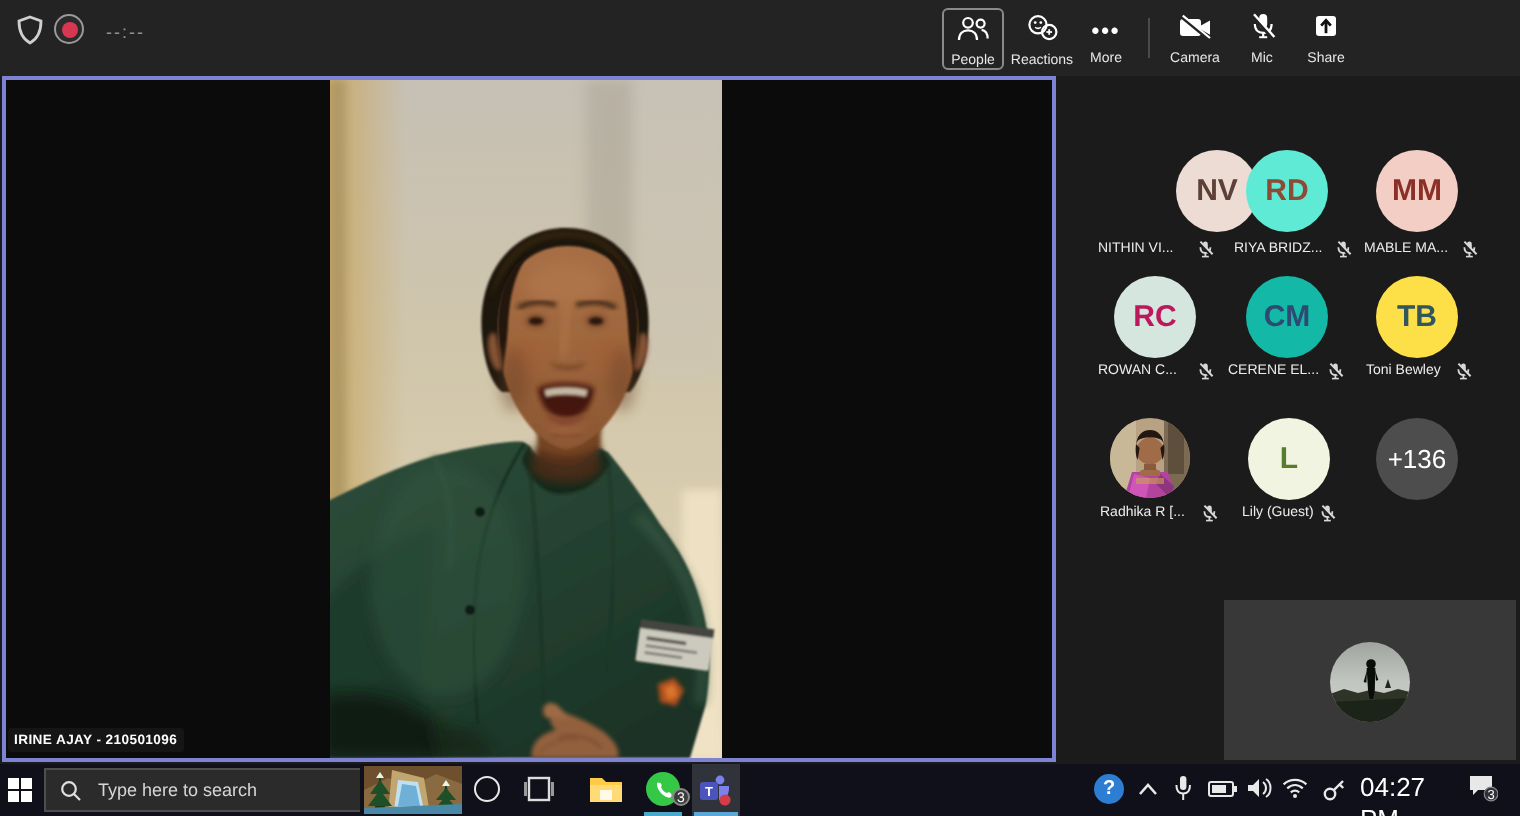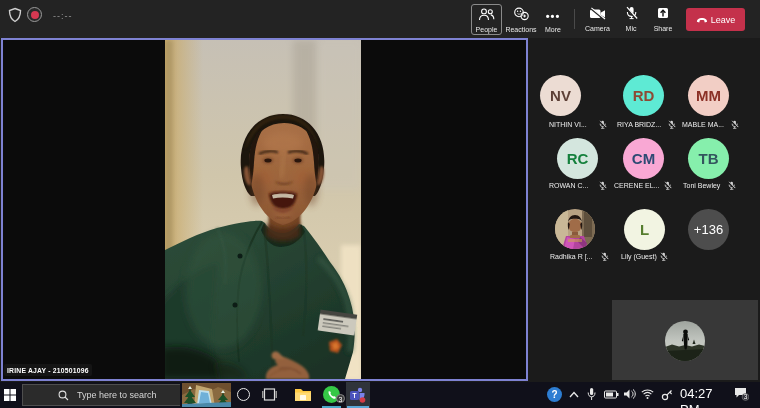--- a/index.html
+++ b/index.html
@@ -20,21 +20,21 @@
   
   .av { position:absolute; width:41px; height:41px; border-radius:50%; text-align:center; font-weight:bold; font-size:15px; line-height:41px; }
   .pname { position:absolute; color:#ededed; font-size:7px; white-space:nowrap; }
   .micmute { position:absolute; width:9px; height:9px; }
 
   
   #selfthumb { position:absolute; left:612px; top:300px; width:146px; height:80px; background:#383838; }
 
   
   #taskbar { position:absolute; left:0; top:382px; width:760px; height:26px; background:#10101a; }
-  #searchbox { position:absolute; left:22px; top:2px; width:158px; height:22px; background:#2b2b2b; border:1px solid #4e4e4e; border-right:none; display:flex; align-items:center;padding-left:28px; }
+  #searchbox { position:absolute; left:22px; top:2px; width:158px; height:22px; background:#2b2b2b; border:1px solid #4e4e4e; border-right:none; display:flex; align-items:center; }
   #searchbox span { color:#d6d6d6; font-size:9px; margin-left:8px; }
   .tbicon { position:absolute; top:4px; }
   .traytext { position:absolute; color:#fff; font-size:13px; text-align:left; line-height:1.2; }
 </style>
 </head>
 <body>
 <div id="stage">
 
   <div id="topbar">
 
@@ -104,26 +104,20 @@
 
     <div class="toolbtn" style="left:648px;width:30px;">
       <svg width="14" height="14" viewBox="0 0 14 14" style="margin-top:2px">
         <rect x="2" y="2" width="10" height="10" rx="1.5" fill="#fff"></rect>
         <line x1="7" y1="10.6" x2="7" y2="4.6" stroke="#111" stroke-width="1.4"></line>
         <path d="M4.6 6.8 L7 4.2 L9.4 6.8" fill="none" stroke="#111" stroke-width="1.4"></path>
       </svg>
       <span class="tlabel">Share</span>
     </div>
 
-    <div class="abs" style="left:686px;top:8px;width:59px;height:23px;background:#c4314b;border-radius:3px;color:#fff;display:flex;align-items:center;justify-content:center;">
-      <svg width="12" height="6" viewBox="0 0 13 6" style="margin-right:3px">
-        <path d="M1 5 C1 2 3.5 0.8 6.5 0.8 C9.5 0.8 12 2 12 5 L9.5 5.6 L8.8 3.4 C7.3 2.9 5.7 2.9 4.2 3.4 L3.5 5.6 Z" fill="#fff"></path>
-      </svg>
-      <span style="font-size:9px;">Leave</span>
-    </div>
   </div>
 
   <div id="vidbox">
     <div id="video">
     <svg width="196" height="339" viewBox="0 0 196 339">
       <defs>
         <linearGradient id="wallg" x1="0" y1="0" x2="0" y2="1">
           <stop offset="0" stop-color="#c6c0b5"></stop>
           <stop offset="0.4" stop-color="#d0c6ab"></stop>
           <stop offset="0.75" stop-color="#dccfb1"></stop>
@@ -239,21 +233,21 @@
 
       <path d="M-4 308 C16 304 36 308 52 320 L56 339 L-4 339 Z" fill="#0f1810" opacity="0.8" filter="url(#b3)"></path>
       <path d="M50 324 C62 320 74 326 80 334 L82 339 L54 339 Z" fill="#141b11" opacity="0.55" filter="url(#b3)"></path>
     </svg>
     </div>
     <div id="namelabel">IRINE AJAY - 210501096</div>
   </div>
 
   <div id="avatars">
 
-    <div class="av" style="left:540px;top:75px;background:#ecdcd3;color:#5d4037">NV</div>
+    <div class="av" style="left:588px;top:75px;background:#ecdcd3;color:#5d4037">NV</div>
     <div class="av" style="left:623px;top:75px;background:#5eead4;color:#8d4a35">RD</div>
     <div class="av" style="left:688px;top:75px;background:#f2cec5;color:#8b3026">MM</div>
     <div class="pname" style="left:549px;top:121px">NITHIN VI...</div>
     <div class="pname" style="left:617px;top:121px">RIYA BRIDZ...</div>
     <div class="pname" style="left:682px;top:121px">MABLE MA...</div>
     <svg class="micmute" style="left:598px;top:120px" viewBox="0 0 9 9">
         <g stroke="#d8d8d8" fill="#d8d8d8">
           <rect x="3.5" y="0.8" width="2.4" height="4.2" rx="1.2" stroke="none"></rect>
           <path d="M2.2 3.6 C2.2 5.6 3.2 6.5 4.7 6.5 C6.2 6.5 7.2 5.6 7.2 3.6" fill="none" stroke-width="0.9"></path>
           <line x1="4.7" y1="6.6" x2="4.7" y2="8.3" stroke-width="0.9"></line>
@@ -276,23 +270,23 @@
         <g stroke="#d8d8d8" fill="#d8d8d8">
           <rect x="3.5" y="0.8" width="2.4" height="4.2" rx="1.2" stroke="none"></rect>
           <path d="M2.2 3.6 C2.2 5.6 3.2 6.5 4.7 6.5 C6.2 6.5 7.2 5.6 7.2 3.6" fill="none" stroke-width="0.9"></path>
           <line x1="4.7" y1="6.6" x2="4.7" y2="8.3" stroke-width="0.9"></line>
           <line x1="3" y1="8.3" x2="6.4" y2="8.3" stroke-width="0.8"></line>
           <line x1="1.6" y1="1.2" x2="7.8" y2="7.6" stroke="#1a1a1a" stroke-width="1.5"></line>
           <line x1="2.2" y1="0.8" x2="8.3" y2="7.1" stroke-width="1"></line>
         </g>
       </svg>
 
-    <div class="av" style="left:557px;top:138px;background:#d4e6de;color:#15803d">RC</div>
-    <div class="av" style="left:623px;top:138px;background:#f9a8d4;color:#2d4a73">CM</div>
-    <div class="av" style="left:688px;top:138px;background:#86efac;color:#33555e">TB</div>
+    <div class="av" style="left:557px;top:138px;background:#d4e6de;color:#be185d">RC</div>
+    <div class="av" style="left:623px;top:138px;background:#14b8a6;color:#2d4a73">CM</div>
+    <div class="av" style="left:688px;top:138px;background:#fde047;color:#33555e">TB</div>
     <div class="pname" style="left:549px;top:182px">ROWAN C...</div>
     <div class="pname" style="left:614px;top:182px">CERENE EL...</div>
     <div class="pname" style="left:683px;top:182px">Toni Bewley</div>
     <svg class="micmute" style="left:598px;top:181px" viewBox="0 0 9 9">
         <g stroke="#d8d8d8" fill="#d8d8d8">
           <rect x="3.5" y="0.8" width="2.4" height="4.2" rx="1.2" stroke="none"></rect>
           <path d="M2.2 3.6 C2.2 5.6 3.2 6.5 4.7 6.5 C6.2 6.5 7.2 5.6 7.2 3.6" fill="none" stroke-width="0.9"></path>
           <line x1="4.7" y1="6.6" x2="4.7" y2="8.3" stroke-width="0.9"></line>
           <line x1="3" y1="8.3" x2="6.4" y2="8.3" stroke-width="0.8"></line>
           <line x1="1.6" y1="1.2" x2="7.8" y2="7.6" stroke="#1a1a1a" stroke-width="1.5"></line>

